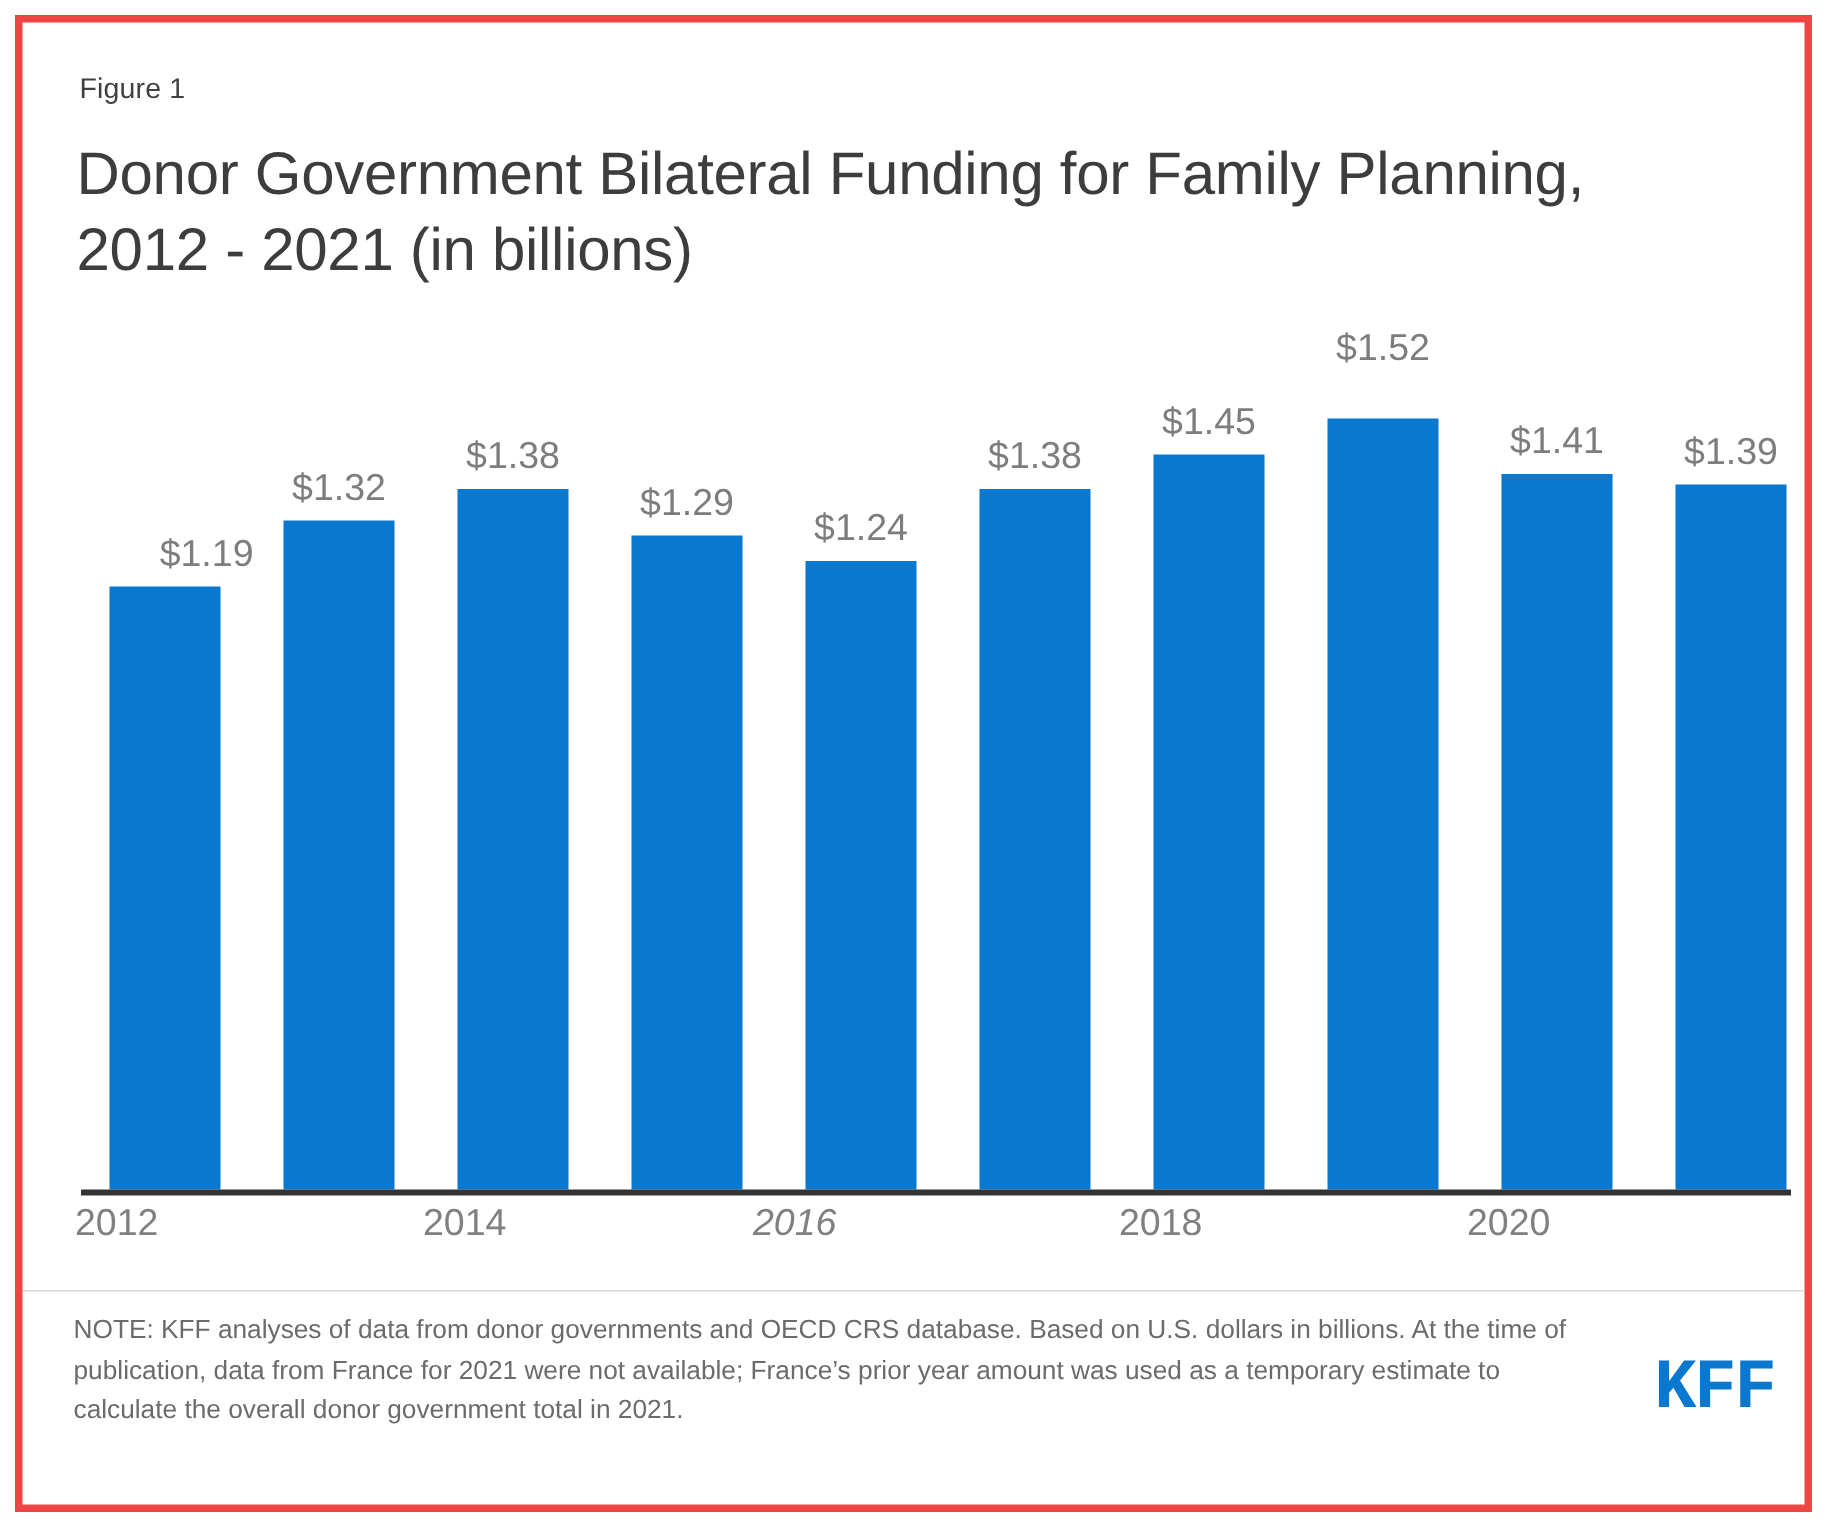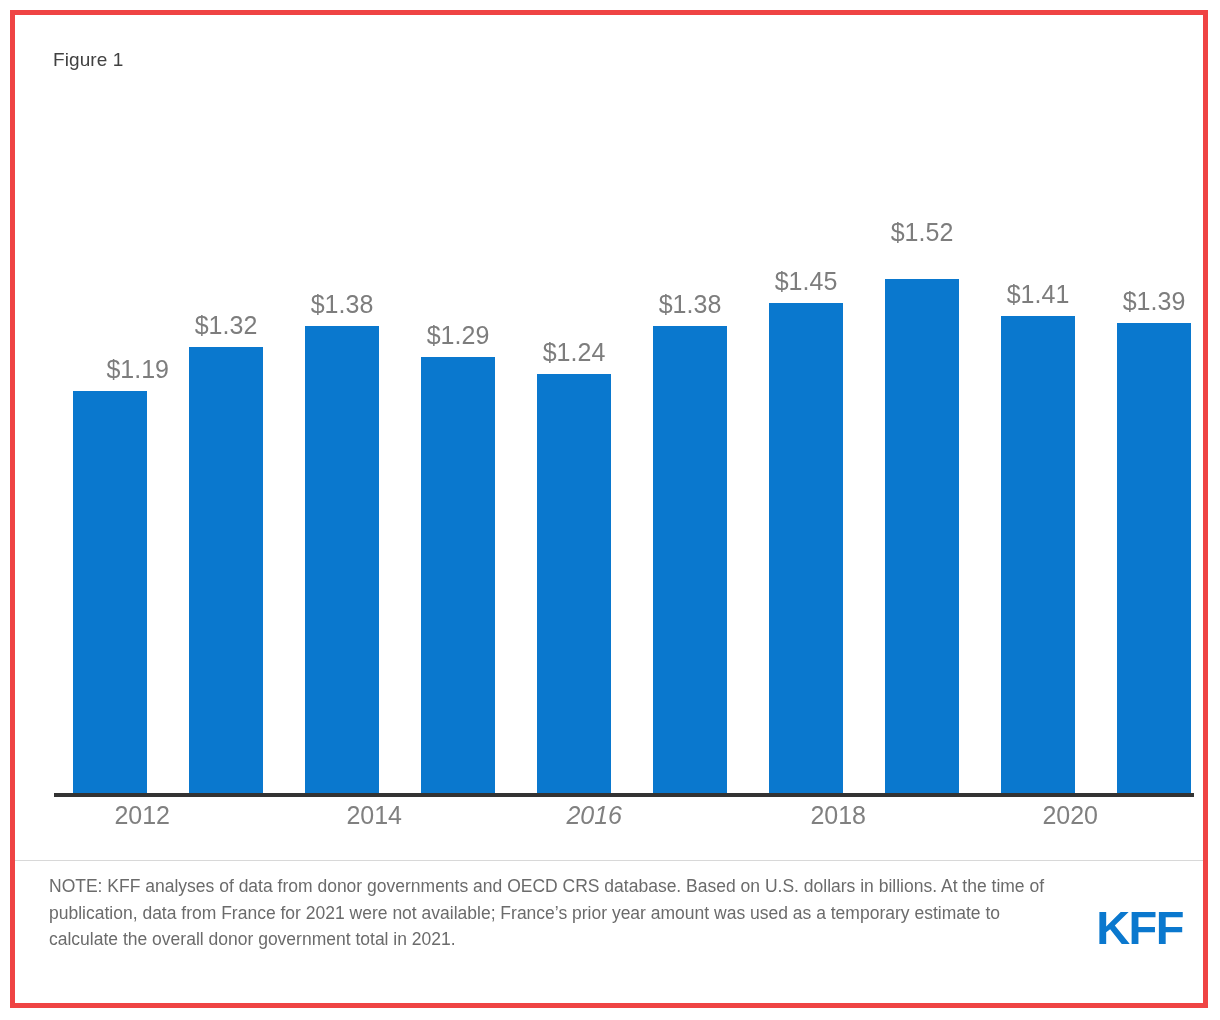--- a/index.html
+++ b/index.html
@@ -90,21 +90,21 @@
     position: absolute;
     left: 29px;
     top: 786px;
     width: 1150px;
     height: 40px;
   }
   .tick-label {
     position: absolute;
     top: 0;
     width: 120px;
-    text-align: right;
+    text-align: left;
     font-size: 25px;
     color: #808080;
   }
 
   
   #footer-divider {
     position: absolute;
     left: 0px;
     top: 845px;
     width: 1198px;
@@ -121,30 +121,31 @@
     color: #6b6b6b;
   }
   #kff-logo {
     position: absolute;
     right: 20px;
     top: 885px;
     font-size: 47px;
     font-weight: bold;
     color: #0a78ce;
     letter-spacing: -1.5px;
-    font-family: Liberation Sans, sans-serif;
+    font-family: Liberation Mono, monospace;
   }
 </style>
 </head>
 <body>
 
 <div id="figure-frame">
 
   <div id="figure-label">Figure 1</div>
 
+  <div id="chart-title">Donor Government Bilateral Funding for Family Planning, 2012 - 2021 (in billions)</div>
 
   <div id="plot-area">
     <div id="bars-layer">
         <div class="bar-slot" style="left: 29px;">
           <div class="bar-rect" style="height: 402px; background: rgb(10, 120, 206);"></div>
           <div class="bar-value" style="bottom: 409px; text-align: right;">$1.19</div>
         </div>
         <div class="bar-slot" style="left: 145px;">
           <div class="bar-rect" style="height: 446px; background: rgb(10, 120, 206);"></div>
           <div class="bar-value" style="bottom: 453px;">$1.32</div>

